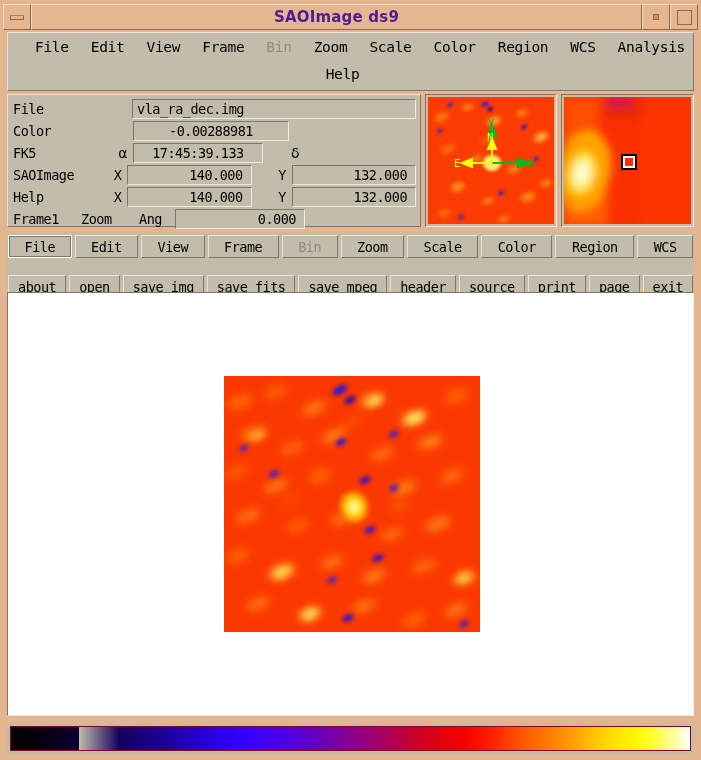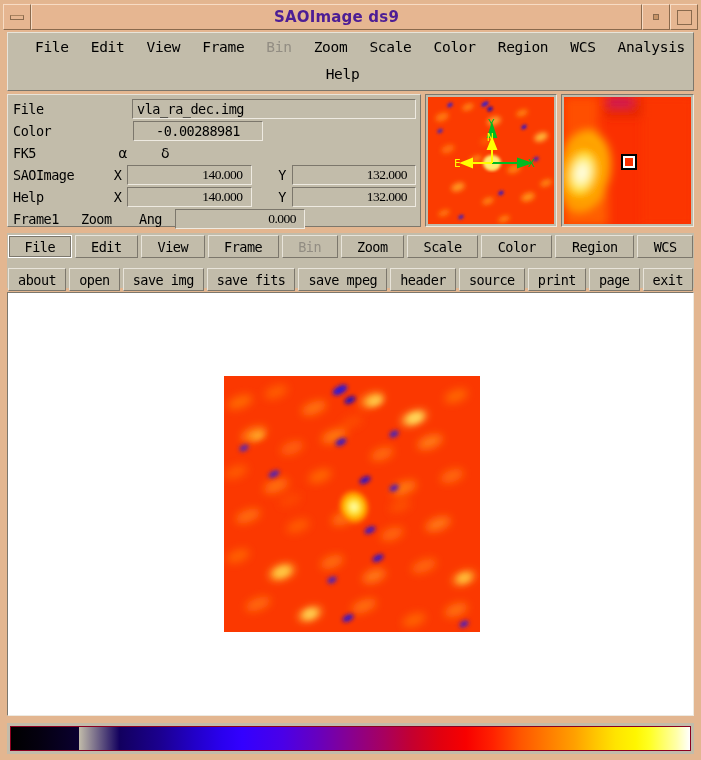--- a/index.html
+++ b/index.html
@@ -158,21 +158,21 @@
     display: flex;
     align-items: center;
     font-size: 13.5px;
     color: #000;
     letter-spacing: -0.5px;
     overflow: hidden;
     white-space: nowrap;
   }
   .ifield.left   { justify-content: flex-start; padding-left: 4px; }
   .ifield.center { justify-content: center; }
-  .ifield.right  { justify-content: flex-end; padding-right: 8px; font-family: Liberation Serif, serif; }
+  .ifield.right  { justify-content: flex-end; padding-right: 8px; }
 
   .w-lab1  { width: 120px; }
   .w-lab2  { width: 42px; text-align: right; padding-right: 6px; box-sizing: border-box;}
   .greek   { font-family: "DejaVu Sans", "Liberation Sans", sans-serif; font-size: 14px; }
 
   
   #panner, #magnifier {
     position: absolute;
     box-sizing: border-box;
     background: #c2bcaa;
@@ -194,21 +194,21 @@
     background: #c2bcaa;
     box-sizing: border-box;
   }
   .btnrow {
     display: flex;
     height: 26px;
     padding: 2px 1px 0 1px;
     box-sizing: border-box;
     gap: 3px;
   }
-  .btnrow.second { padding-top: 9px; }
+  .btnrow.second { padding-top: 16px; }
   .tkbtn {
     background: #c2bcaa;
     border-top: 1px solid #e8e4da;
     border-left: 1px solid #e8e4da;
     border-right: 1px solid #7c776c;
     border-bottom: 1px solid #7c776c;
     box-sizing: border-box;
     display: flex;
     align-items: center;
     justify-content: center;
@@ -334,26 +334,27 @@
 
   <div id="infopanel">
 
     <div class="inforow">
       <div class="ilabel w-lab1">File</div>
       <div class="ifield left" style="width:286px">vla_ra_dec.img</div>
     </div>
 
     <div class="inforow">
       <div class="ilabel w-lab1">Color</div>
-      <div class="ifield center" style="width:130px">-0.00288981</div>
+      <div class="ifield center" style="width:156px">-0.00288981</div>
     </div>
 
     <div class="inforow">
       <div class="ilabel" style="width:78px">FK5</div>
       <div class="ilabel greek w-lab2">α</div>
+      <div class="ifield center" style="width:130px">17:45:39.133</div>
       <div class="ilabel greek w-lab2">δ</div>
     </div>
 
     <div class="inforow">
       <div class="ilabel" style="width:78px">SAOImage</div>
       <div class="ilabel w-lab2">X</div>
       <div class="ifield right" style="width:130px">140.000</div>
       <div class="ilabel w-lab2">Y</div>
       <div class="ifield right" style="width:130px">132.000</div>
     </div>

